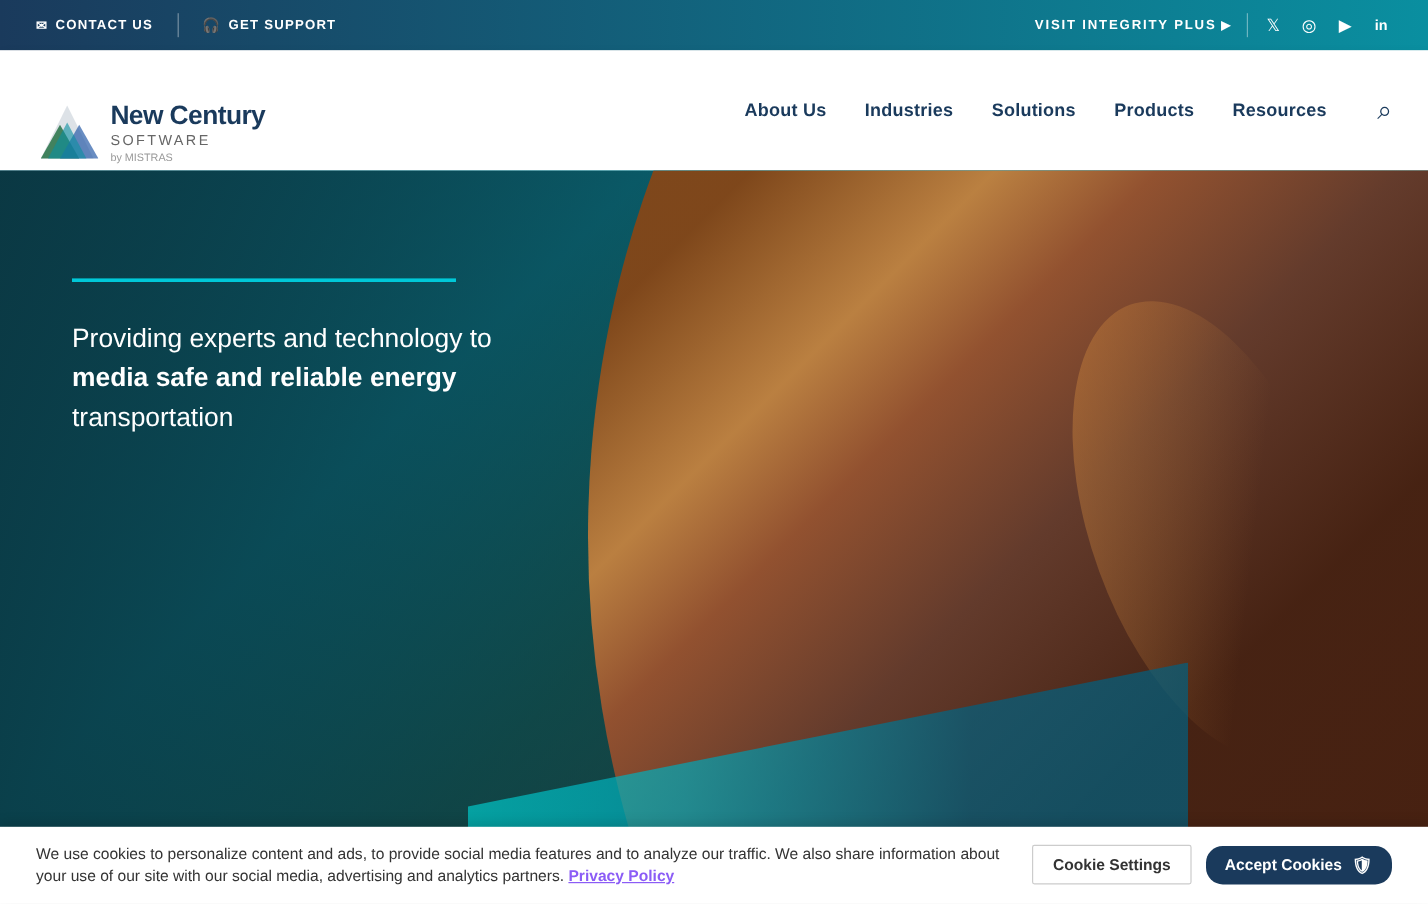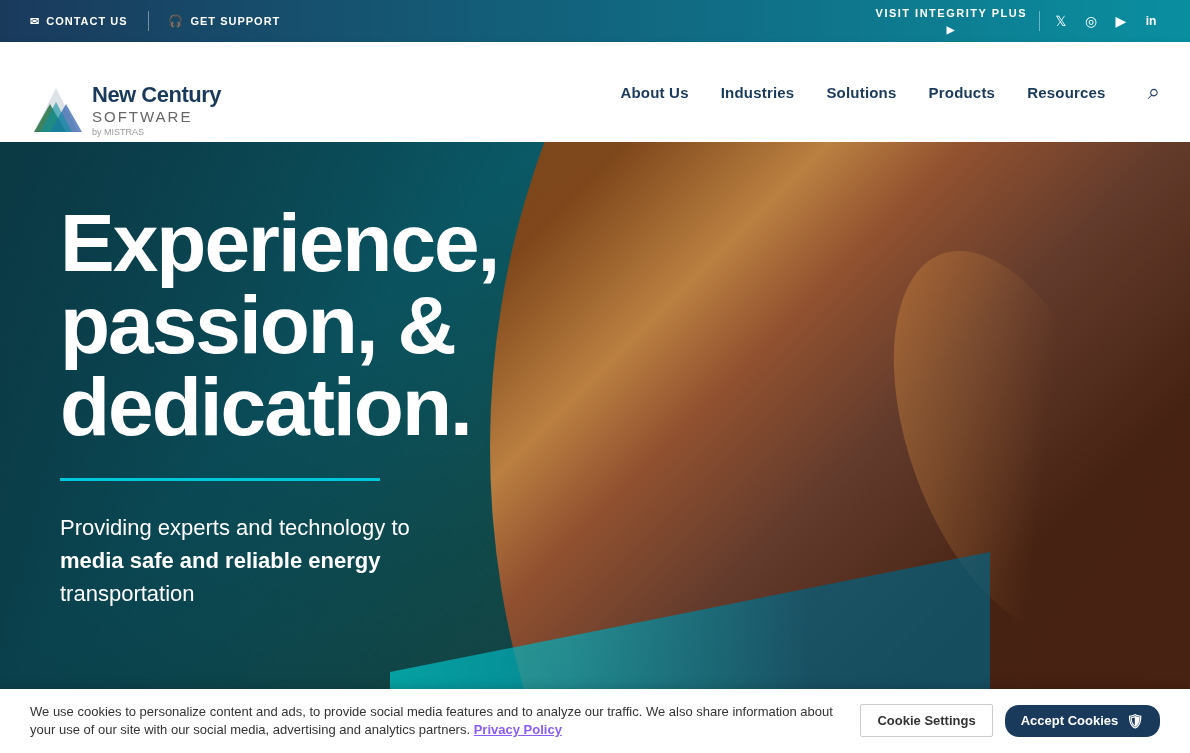--- a/index.html
+++ b/index.html
@@ -36,21 +36,20 @@
     .visit-integrity {
       color: #fff;
       font-size: 11px;
       font-weight: 700;
       letter-spacing: 1.5px;
       text-transform: uppercase;
       cursor: pointer;
       display: flex;
       align-items: center;
       gap: 4px;
-      flex-direction: column;
     }
     .visit-divider {
       width: 1px;
       height: 20px;
       background: rgba(255,255,255,0.4);
     }
     .social-icon {
       color: #fff;
       font-size: 14px;
       cursor: pointer;
@@ -80,21 +79,21 @@
     }
     .logo-text-area { display: flex; flex-direction: column; }
     .logo-main {
       font-size: 22px;
       font-weight: 800;
       color: #1a3a5c;
       line-height: 1.1;
       letter-spacing: -0.5px;
     }
     .logo-sub {
-      font-size: 15px;
+      font-size: 12px;
       color: #666;
       letter-spacing: 2px;
       text-transform: uppercase;
       margin-top: 1px;
     }
     .logo-by {
       font-size: 9px;
       color: #999;
       margin-top: 2px;
       display: flex;
@@ -295,25 +294,20 @@
     <span class="nav-search">⌕</span>
   </div>
 </nav>
 
 <section class="hero">
   <div class="hero-bg-overlay"></div>
   <div class="pipeline-visual"></div>
   <div class="pipeline-shine"></div>
   <div class="pipeline-teal"></div>
   <div class="hero-content">
-    <div class="hero-title">
-      <div>Experience,</div>
-      <div>passion, &amp;</div>
-      <div>dedication.</div>
-    </div>
     <div class="hero-divider"></div>
     <div class="hero-subtitle">
       <div>Providing experts and technology to</div>
       <div>
         <span>media safe and</span>
         <span style="font-weight:700;">reliable</span>
         <span>energy</span>
       </div>
       <div>transportation</div>
     </div>

